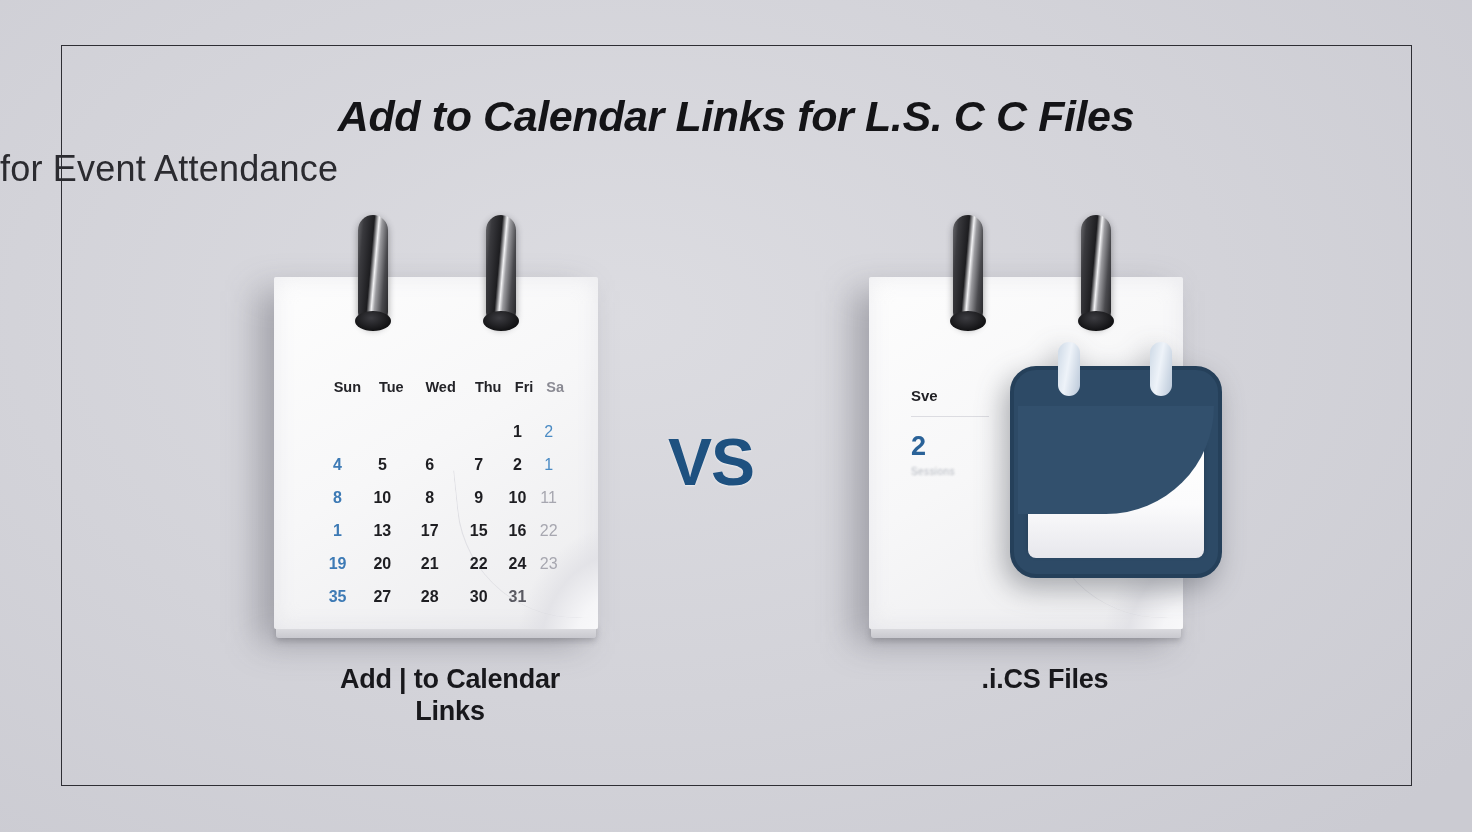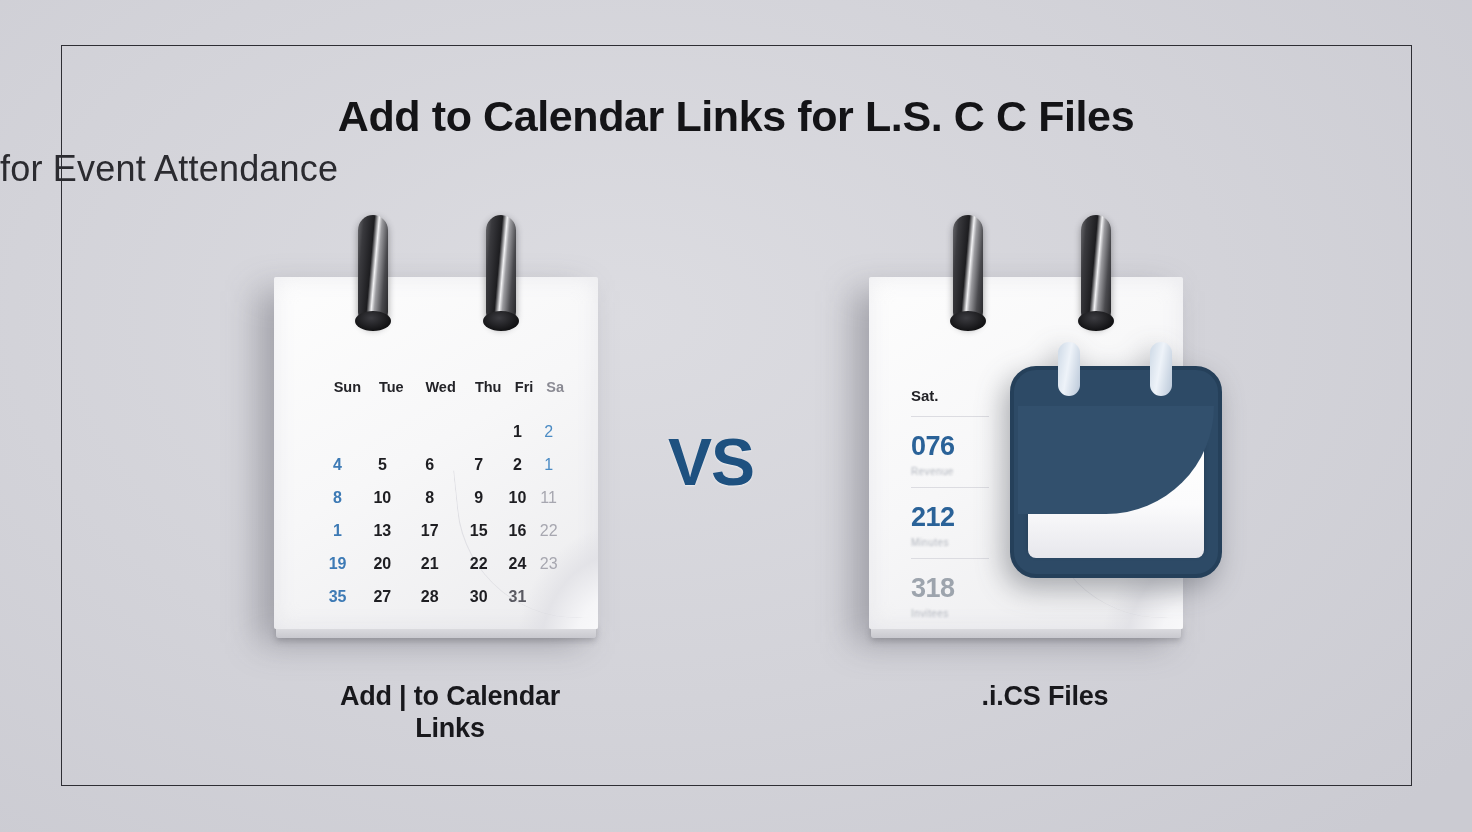--- a/index.html
+++ b/index.html
@@ -26,20 +26,21 @@
   
   #title {
     position: absolute;
     left: 0; top: 92px; width: 100%;
     text-align: center;
     font-size: 43px;
     font-weight: 700;
     letter-spacing: -0.4px;
     color: #141417;
     font-family: "Liberation Sans", sans-serif;
+    font-style: italic;
   }
   #subtitle {
     position: absolute;
     left: 0; top: 148px; width: 100%;
     font-size: 36px;
     font-weight: 300;
     color: #2b2b30;
     letter-spacing: 0.2px;
   }
 
@@ -226,21 +227,20 @@
 
   
   .caption {
     position: absolute;
     text-align: center;
     font-size: 27px;
     font-weight: 700;
     color: #18181c;
     line-height: 1.18;
     letter-spacing: -0.2px;
-    margin-top: 17px;
   }
   #caption-left  { left: 300px; top: 664px; width: 300px; }
   #caption-right { left: 895px; top: 664px; width: 300px; }
 </style>
 </head>
 <body>
 
 <div id="frame"></div>
 
 <div id="title">Add to Calendar Links for L.S. C C Files</div>
@@ -330,35 +330,20 @@
   <div class="ring" style="left:84px; top:-62px;"></div>
   <div class="ring" style="left:212px; top:-62px;"></div>
 
   <div class="sheet-wrap" style="width:314px; height:352px;">
     <div class="sheet-shadow"></div>
     <div class="sheet-stack"></div>
     <div class="sheet" style="width:314px; height:352px;">
       <div class="curl"></div>
 
       <div id="right-list">
-        <div class="rcol">
-          <div class="rhead">Sat.</div>
-          <div class="rrow">
-            <div class="rval">076</div>
-            <div class="rsub">Revenue</div>
-          </div>
-          <div class="rrow">
-            <div class="rval">212</div>
-            <div class="rsub">Minutes</div>
-          </div>
-          <div class="rrow muted" style="border-bottom:none;">
-            <div class="rval">318</div>
-            <div class="rsub">Invitees</div>
-          </div>
-        </div>
 
         <div class="rcol">
           <div class="rhead">Sve</div>
           <div class="rrow" style="border-bottom:none;">
             <div class="rval">2</div>
             <div class="rsub">Sessions</div>
           </div>
         </div>
       </div>
     </div>

